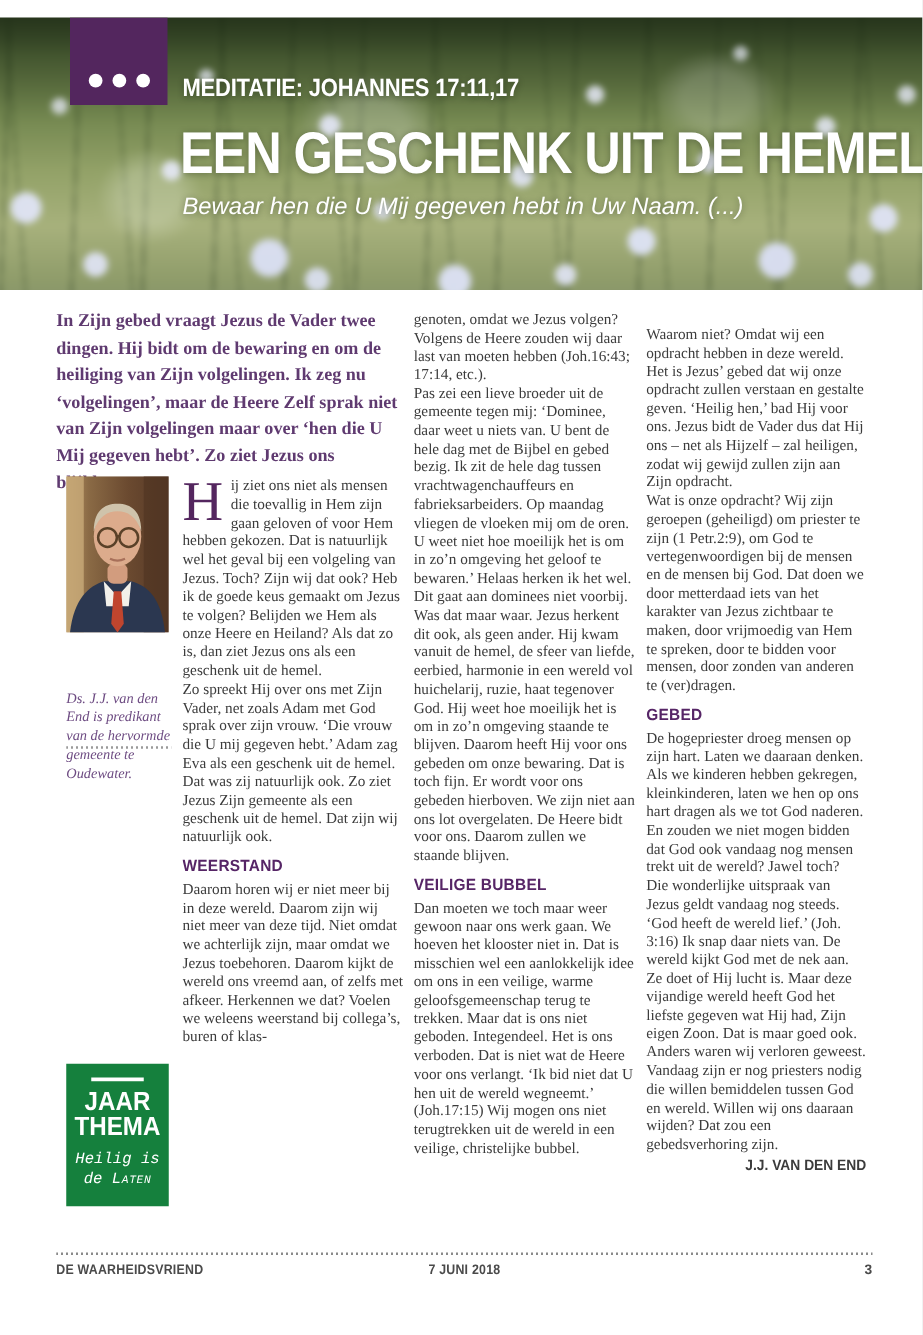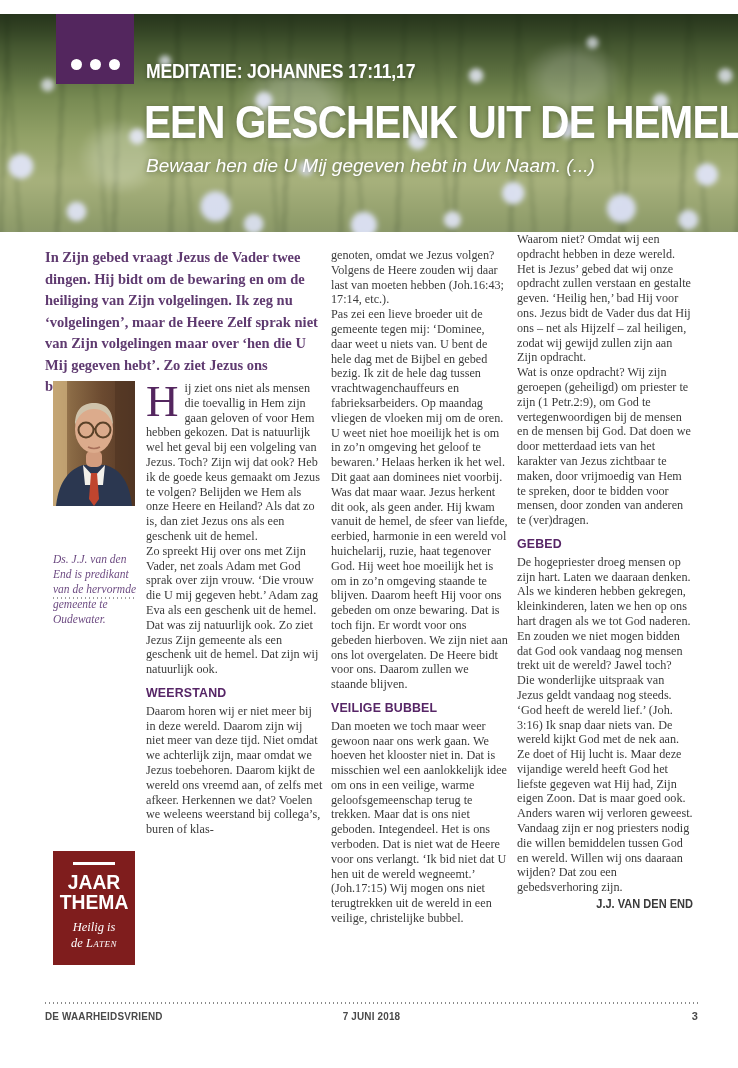--- a/index.html
+++ b/index.html
@@ -80,38 +80,38 @@
   .author-caption {
     position:absolute; left:53px; top:514px; width:88px;
     font-style:italic; color:#6d4b82; font-size:11.5px; line-height:15px;margin-top:38px;
   }
   .caption-rule {
     position:absolute; left:53px; top:597px; width:84px; height:2px;
     background:repeating-linear-gradient(90deg,#9a9a9a 0 1.5px, transparent 1.5px 4px);
   }
   .jaarthema {
     position:absolute; left:53px; top:851px; width:82px; height:114px;
-    background:#7f1d1d; color:#ffffff; text-align:center;
+    background:#15803d; color:#ffffff; text-align:center;
   }
   .jaarthema .rule { width:42px; height:3px; background:#ffffff; margin:11px auto 7px auto; }
   .jaarthema .big {
     font-family:"Liberation Sans", sans-serif; font-weight:bold; font-size:21px;
     line-height:20px; letter-spacing:0; transform:scaleX(.92); transform-origin:center;
   }
-  .jaarthema .sub { font-style:italic; font-size:12.5px; line-height:16px; margin-top:7px; }
+  .jaarthema .sub { font-style:italic; font-size:12.5px; line-height:16px; margin-top:7px;font-family:Liberation Mono, monospace; }
   .jaarthema .sc { font-variant:small-caps; letter-spacing:.5px; }
 
   
   .col {
     position:absolute; width:177px; color:#3b3b3b;
     font-size:12.2px; line-height:14.8px; overflow:hidden;
   }
   .col-1 { left:146px; top:381px; max-height:613px; }
   .col-2 { left:331px; top:248px; max-height:747px; }
-  .col-3 { left:517px; top:232px; width:176px; max-height:747px; }
+  .col-3 { left:517px; top:260px; width:176px; max-height:747px; }
   .col p { margin:0; }
   .dropcap {
     float:left; color:#54265f; font-size:45px; line-height:37px;
     padding:2px 6px 0 0; font-weight:normal;
   }
   .subhead {
     font-family:"Liberation Sans", sans-serif; font-weight:bold; color:#562566;
     font-size:13px; letter-spacing:.2px; margin:9px 0 3px 0;
     transform:scaleX(.95); transform-origin:left center;
   }

